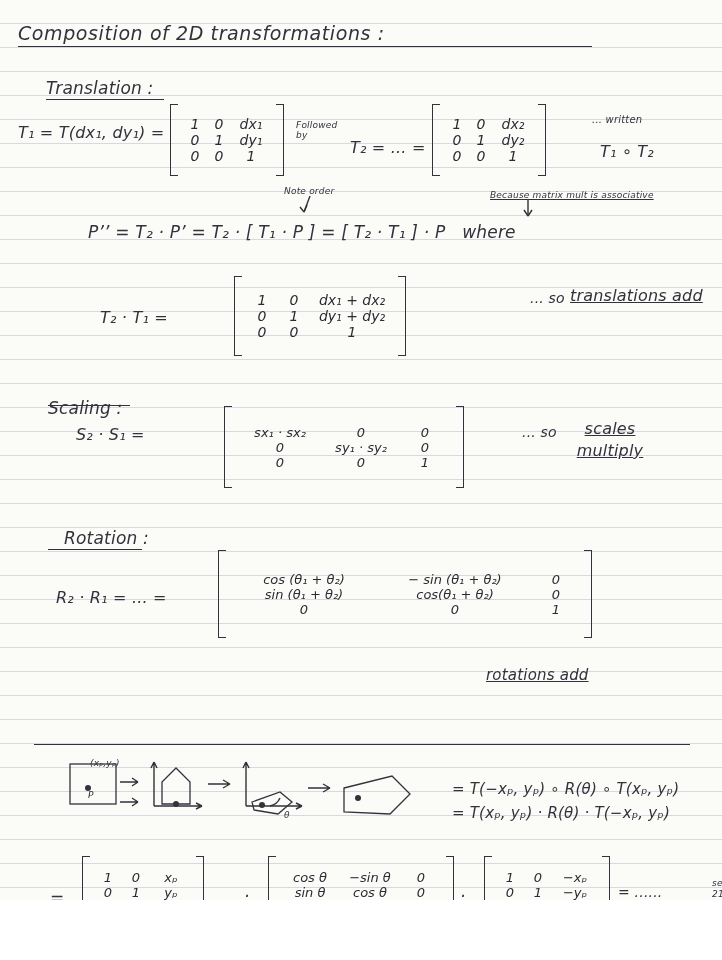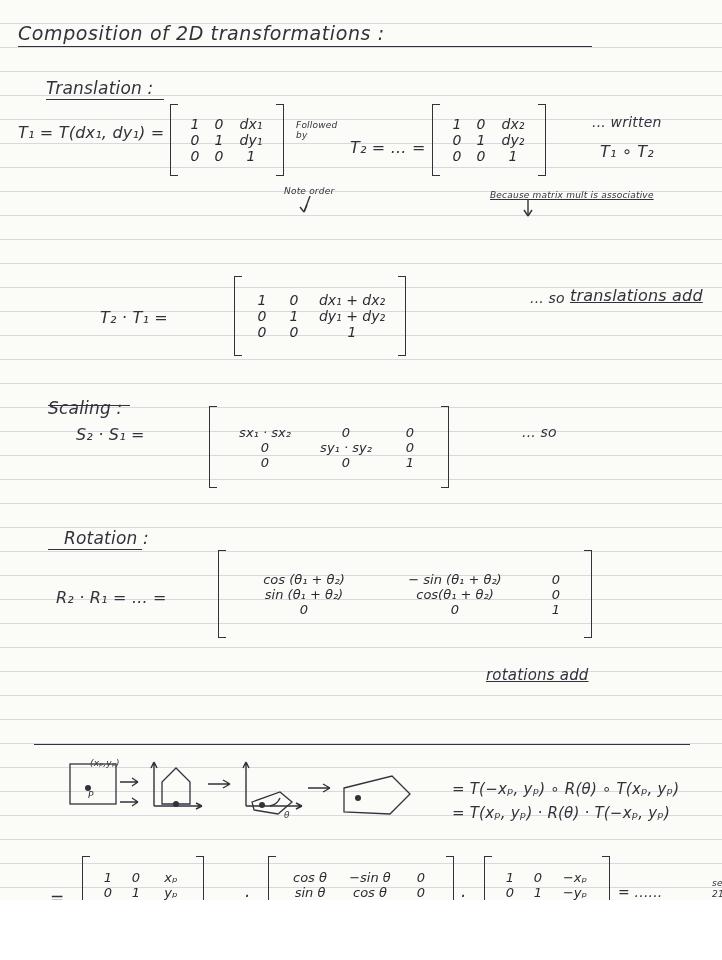--- a/index.html
+++ b/index.html
@@ -150,35 +150,36 @@
       </div>
       <div class="row">
         <div class="cell" style="width:24px">0</div>
         <div class="cell" style="width:24px">0</div>
         <div class="cell" style="width:40px">1</div>
       </div>
     </div>
     <div class="brk r"></div>
   </div>
 
-  <div class="ink" style="left:592px; top:114px; font-size:14px; font-style:italic;">... written</div>
+  <div class="ink" style="left:592px; top:114px; font-size:10px; font-style:italic;">... written</div>
   <div class="ink eq" style="left:600px; top:142px;">T₁ ∘ T₂</div>
 
   <div class="ink tiny" style="left:284px; top:186px;">Note order</div>
   <div class="ink tiny u" style="left:490px; top:190px;">Because matrix mult is associative</div>
 
   <svg class="diagrams" style="left:296px; top:196px; width:30px; height:22px;">
     <path class="arrow" d="M14,0 L8,16"></path>
     <path class="arrow" d="M8,16 L11,9 M8,16 L4,11"></path>
   </svg>
   <svg class="diagrams" style="left:520px; top:200px; width:20px; height:22px;">
     <path class="arrow" d="M8,0 L8,16"></path>
     <path class="arrow" d="M8,16 L4,10 M8,16 L12,10"></path>
   </svg>
 
+  <div class="ink eq" style="left:88px; top:222px; font-size:17px;">P’’ = T₂ · P’ = T₂ · [ T₁ · P ] = [ T₂ · T₁ ] · P   where</div>
 
   <div class="ink eq" style="left:100px; top:308px;">T₂ · T₁ =</div>
 
   <div class="matrix" style="left:234px; top:276px; height:80px; font-size:14px;">
     <div class="brk l"></div>
     <div class="rows">
       <div class="row">
         <div class="cell" style="width:30px">1</div>
         <div class="cell" style="width:34px">0</div>
         <div class="cell" style="width:82px">dx₁ + dx₂</div>
@@ -198,21 +199,21 @@
   </div>
 
   <div class="ink" style="left:530px; top:290px; font-size:14px; font-style:italic;">... so</div>
   <div class="ink sec u" style="left:570px; top:286px; font-size:16px;">translations add</div>
 
   <div class="ink sec" style="left:48px; top:398px;">Scaling :</div>
   <div class="underline-wobble" style="left:48px; top:405px; width:82px;"></div>
 
   <div class="ink eq" style="left:76px; top:425px;">S₂ · S₁ =</div>
 
-  <div class="matrix" style="left:209px; top:406px; height:82px; font-size:13px;">
+  <div class="matrix" style="left:224px; top:406px; height:82px; font-size:13px;">
     <div class="brk l"></div>
     <div class="rows">
       <div class="row">
         <div class="cell" style="width:86px">sx₁ · sx₂</div>
         <div class="cell" style="width:76px">0</div>
         <div class="cell" style="width:52px">0</div>
       </div>
       <div class="row">
         <div class="cell" style="width:86px">0</div>
         <div class="cell" style="width:76px">sy₁ · sy₂</div>
@@ -221,20 +222,21 @@
       <div class="row">
         <div class="cell" style="width:86px">0</div>
         <div class="cell" style="width:76px">0</div>
         <div class="cell" style="width:52px">1</div>
       </div>
     </div>
     <div class="brk r"></div>
   </div>
 
   <div class="ink" style="left:522px; top:424px; font-size:14px; font-style:italic;">... so</div>
+  <div class="ink sec u" style="left:562px; top:418px; font-size:16px; width:96px; white-space:normal; line-height:22px; text-align:center;">scales multiply</div>
 
   <div class="ink sec" style="left:48px; top:528px;margin-left:16px;">Rotation :</div>
   <div class="underline-wobble" style="left:48px; top:549px; width:94px;"></div>
 
   <div class="ink eq" style="left:56px; top:588px;">R₂ · R₁ = ... =</div>
 
   <div class="matrix" style="left:218px; top:550px; height:88px; font-size:13px;">
     <div class="brk l"></div>
     <div class="rows">
       <div class="row">

